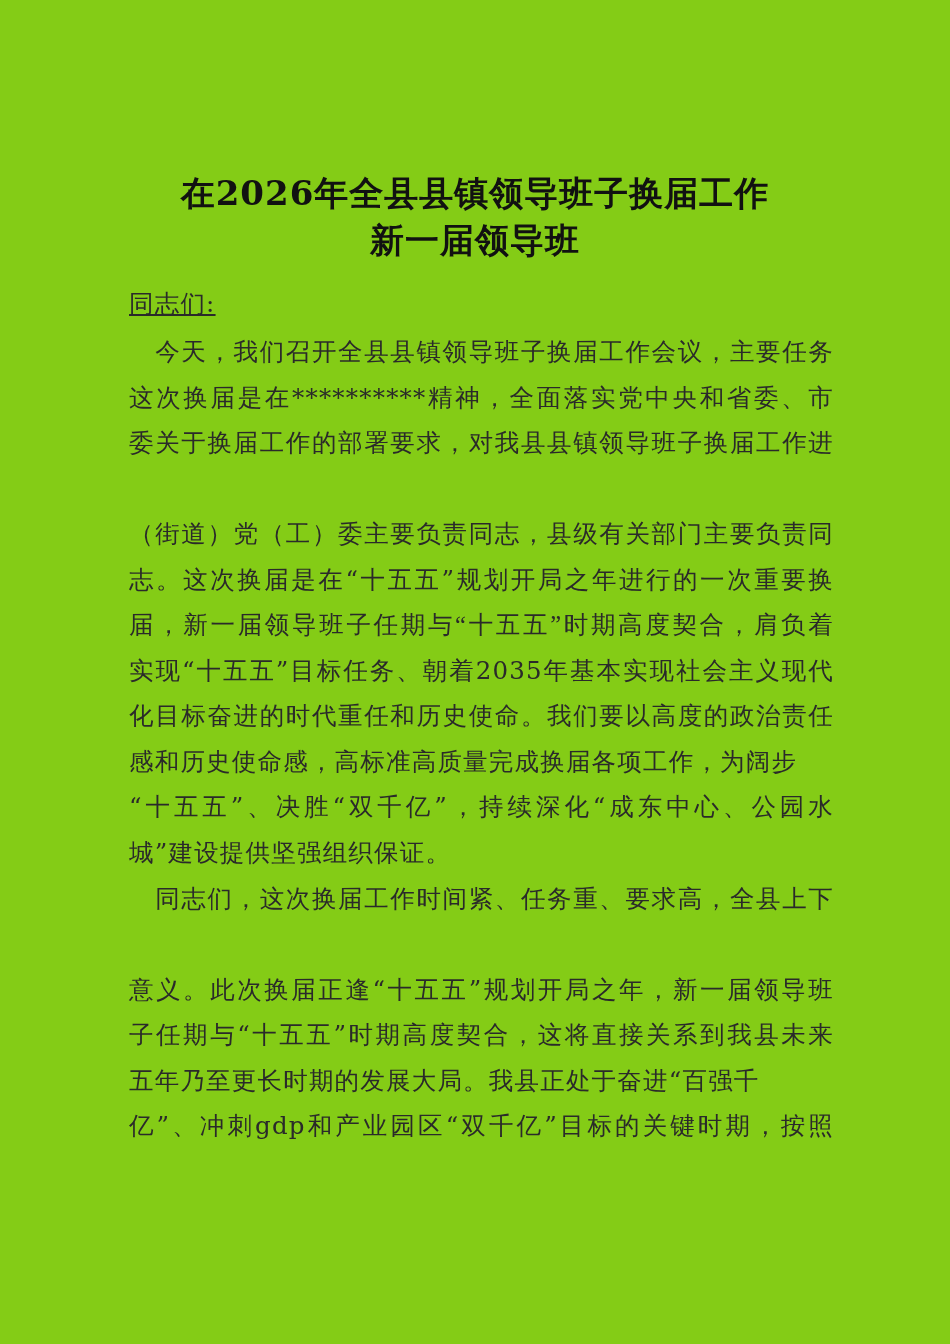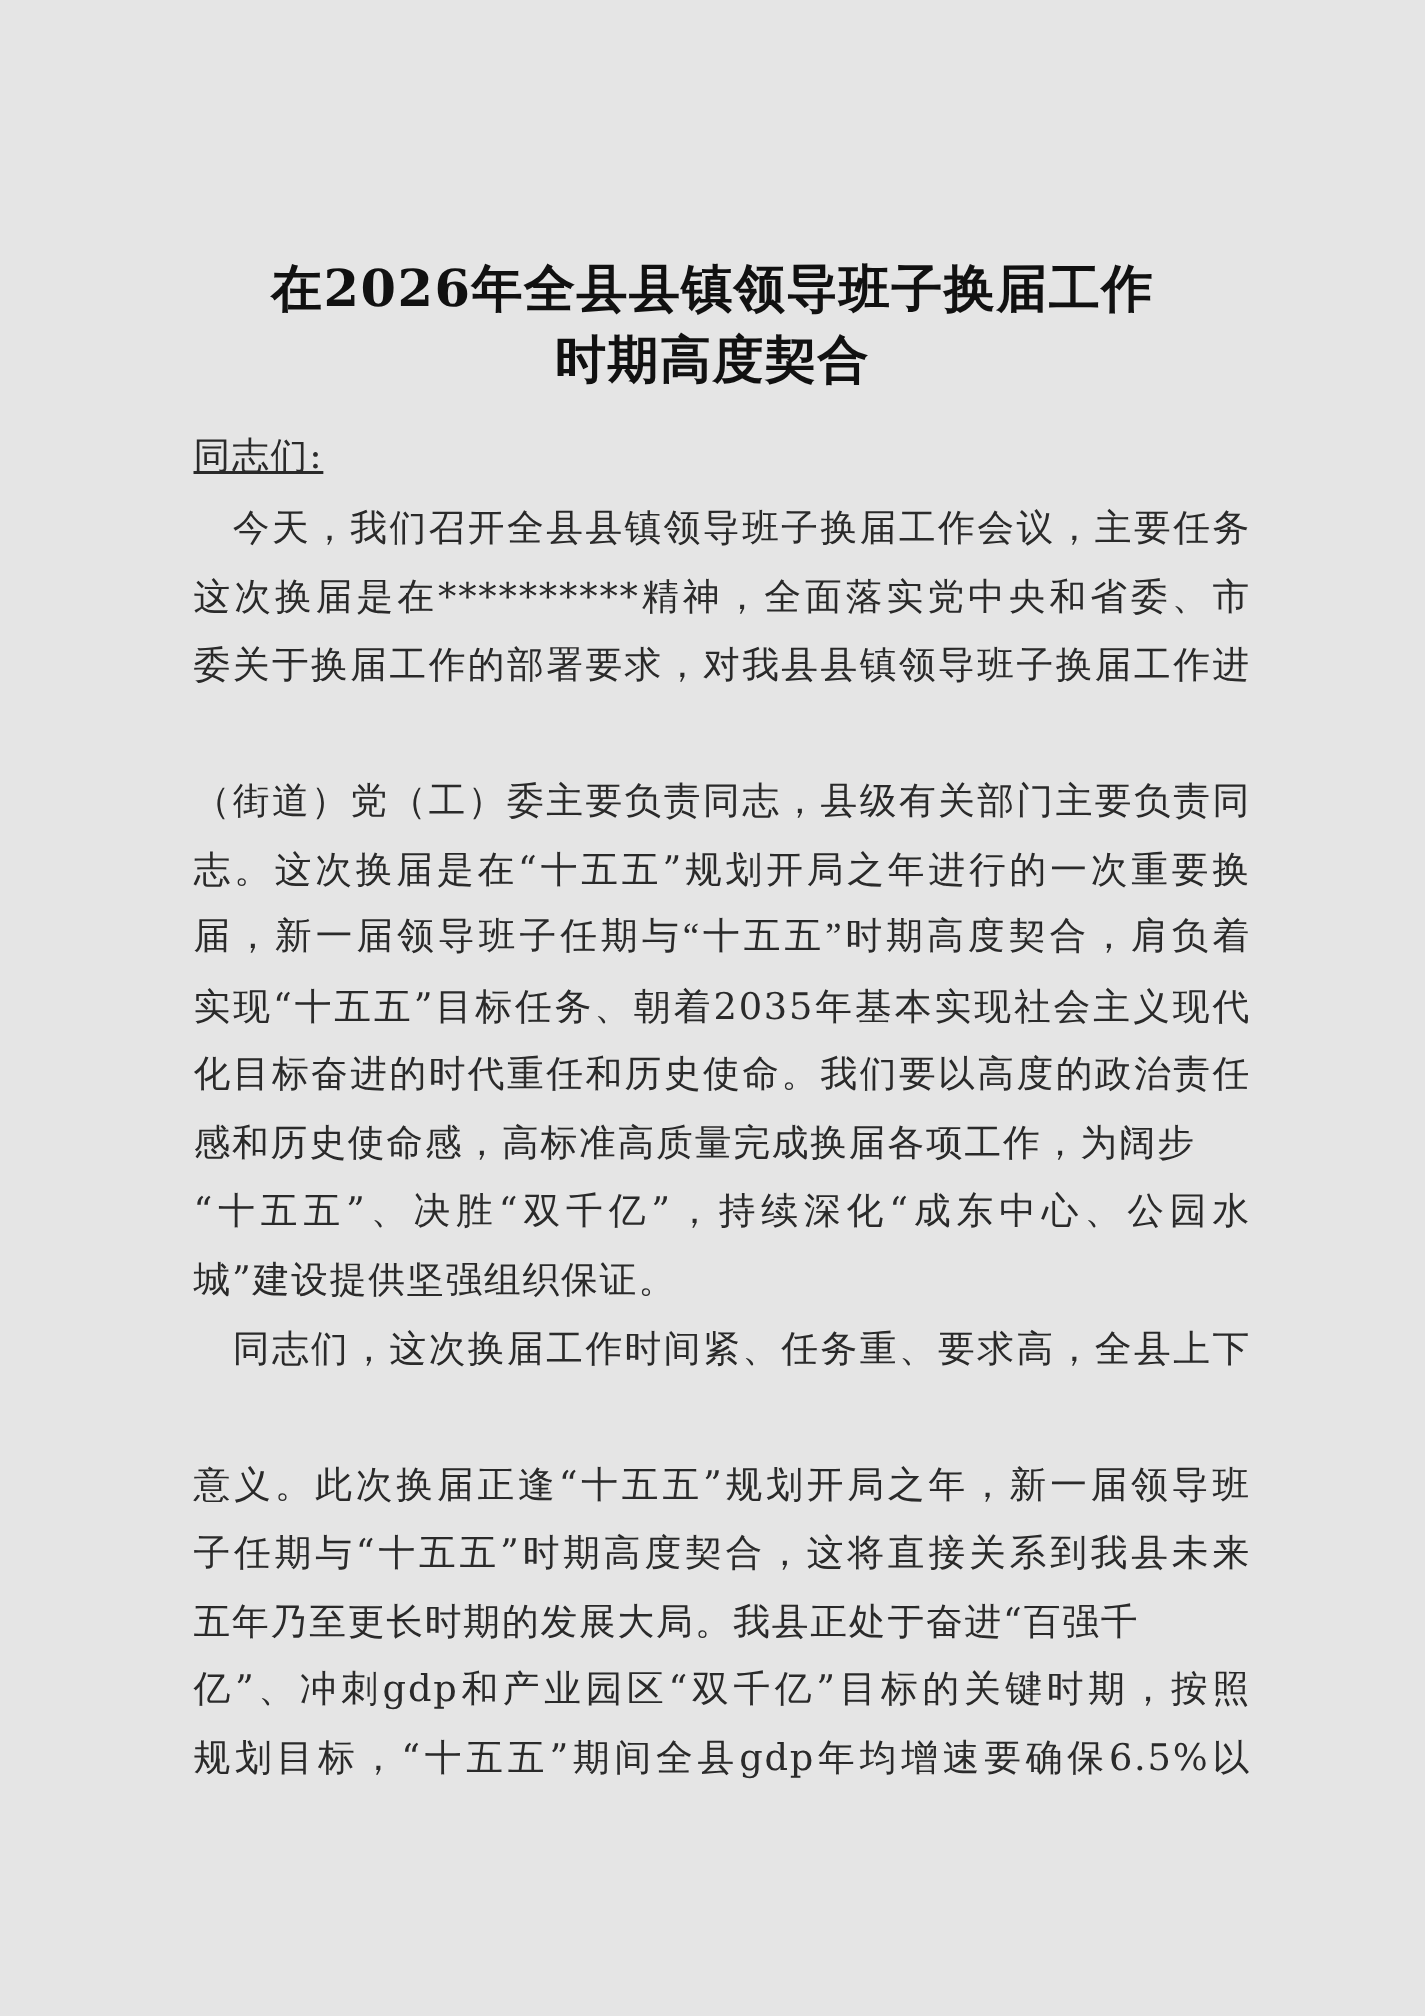--- a/index.html
+++ b/index.html
@@ -14,21 +14,21 @@
     overflow: hidden;
     font-family: "DejaVu Serif", "Liberation Serif", serif;
     color: #1a1a1a;
   }
   .page {
     position: absolute;
     left: 0;
     top: 0;
     width: 950px;
     height: 1344px;
-    background: #e5e5e5;
+    background: #84cc16;
   }
   .title {
     position: absolute;
     left: 0;
     width: 950px;
     text-align: center;
     font-family: "DejaVu Serif", "Liberation Serif", serif;
     font-weight: bold;
     font-size: 34px;
     line-height: 40px;
@@ -54,35 +54,34 @@
     text-align: left;
     text-align-last: left;
   }
 </style>
 </head>
 <body>
 
 <div class="page">
 
   <div class="title l1">在2026年全县县镇领导班子换届工作</div>
-  <div class="title l2">时期高度契合</div>
+  <div class="title l2">新一届领导班</div>
 
   <div class="line short" style="top:289px;text-decoration:underline;">同志们:</div>
 
   <div class="line" style="top:337px;">　今天，我们召开全县县镇领导班子换届工作会议，主要任务</div>
   <div class="line" style="top:383px;">这次换届是在**********精神，全面落实党中央和省委、市</div>
   <div class="line" style="top:428px;">委关于换届工作的部署要求，对我县县镇领导班子换届工作进</div>
   <div class="line" style="top:519px;">（街道）党（工）委主要负责同志，县级有关部门主要负责同</div>
   <div class="line" style="top:565px;">志。这次换届是在“十五五”规划开局之年进行的一次重要换</div>
   <div class="line" style="top:610px;font-family:Liberation Serif, serif;">届，新一届领导班子任期与“十五五”时期高度契合，肩负着</div>
   <div class="line" style="top:656px;">实现“十五五”目标任务、朝着2035年基本实现社会主义现代</div>
   <div class="line" style="top:701px;">化目标奋进的时代重任和历史使命。我们要以高度的政治责任</div>
   <div class="line short" style="top:747px;">感和历史使命感，高标准高质量完成换届各项工作，为阔步</div>
   <div class="line" style="top:792px;">“十五五”、决胜“双千亿”，持续深化“成东中心、公园水</div>
   <div class="line short" style="top:838px;">城”建设提供坚强组织保证。</div>
   <div class="line" style="top:884px;">　同志们，这次换届工作时间紧、任务重、要求高，全县上下</div>
   <div class="line" style="top:975px;">意义。此次换届正逢“十五五”规划开局之年，新一届领导班</div>
   <div class="line" style="top:1020px;">子任期与“十五五”时期高度契合，这将直接关系到我县未来</div>
   <div class="line short" style="top:1066px;">五年乃至更长时期的发展大局。我县正处于奋进“百强千</div>
   <div class="line" style="top:1111px;">亿”、冲刺gdp和产业园区“双千亿”目标的关键时期，按照</div>
-  <div class="line" style="top:1157px;">规划目标，“十五五”期间全县gdp年均增速要确保6.5%以</div>
 
 </div>
 
 </body></html>

